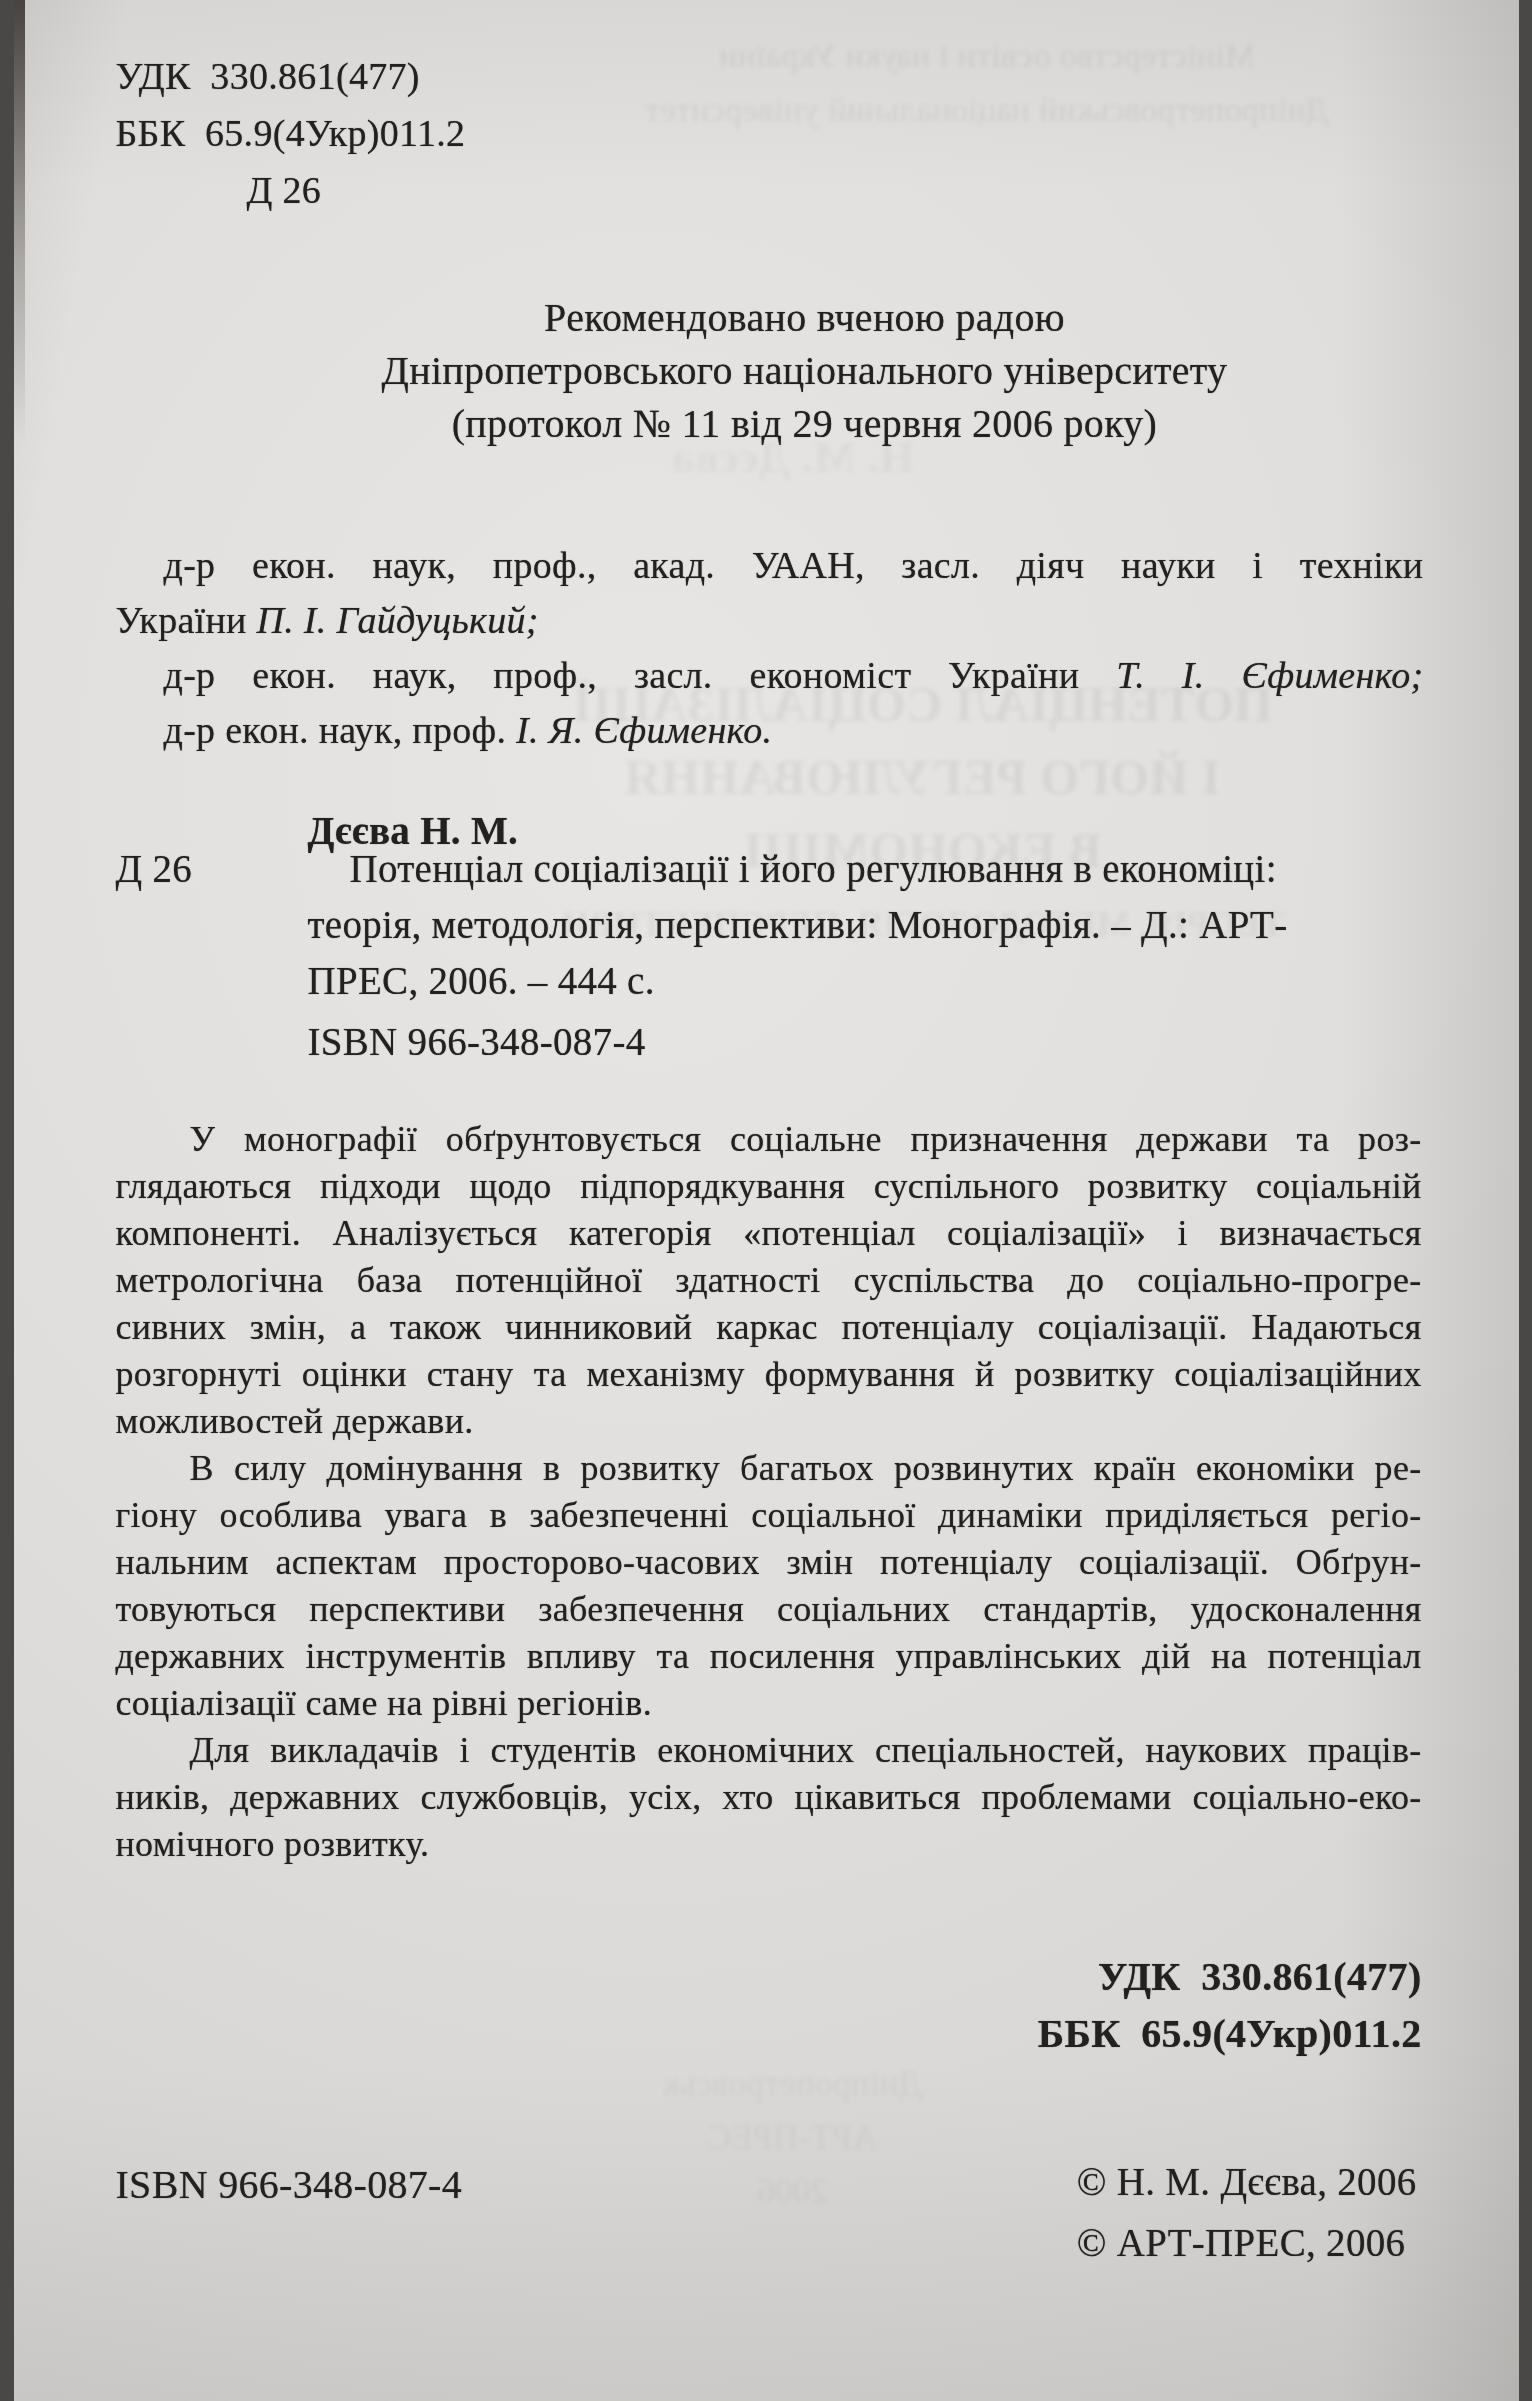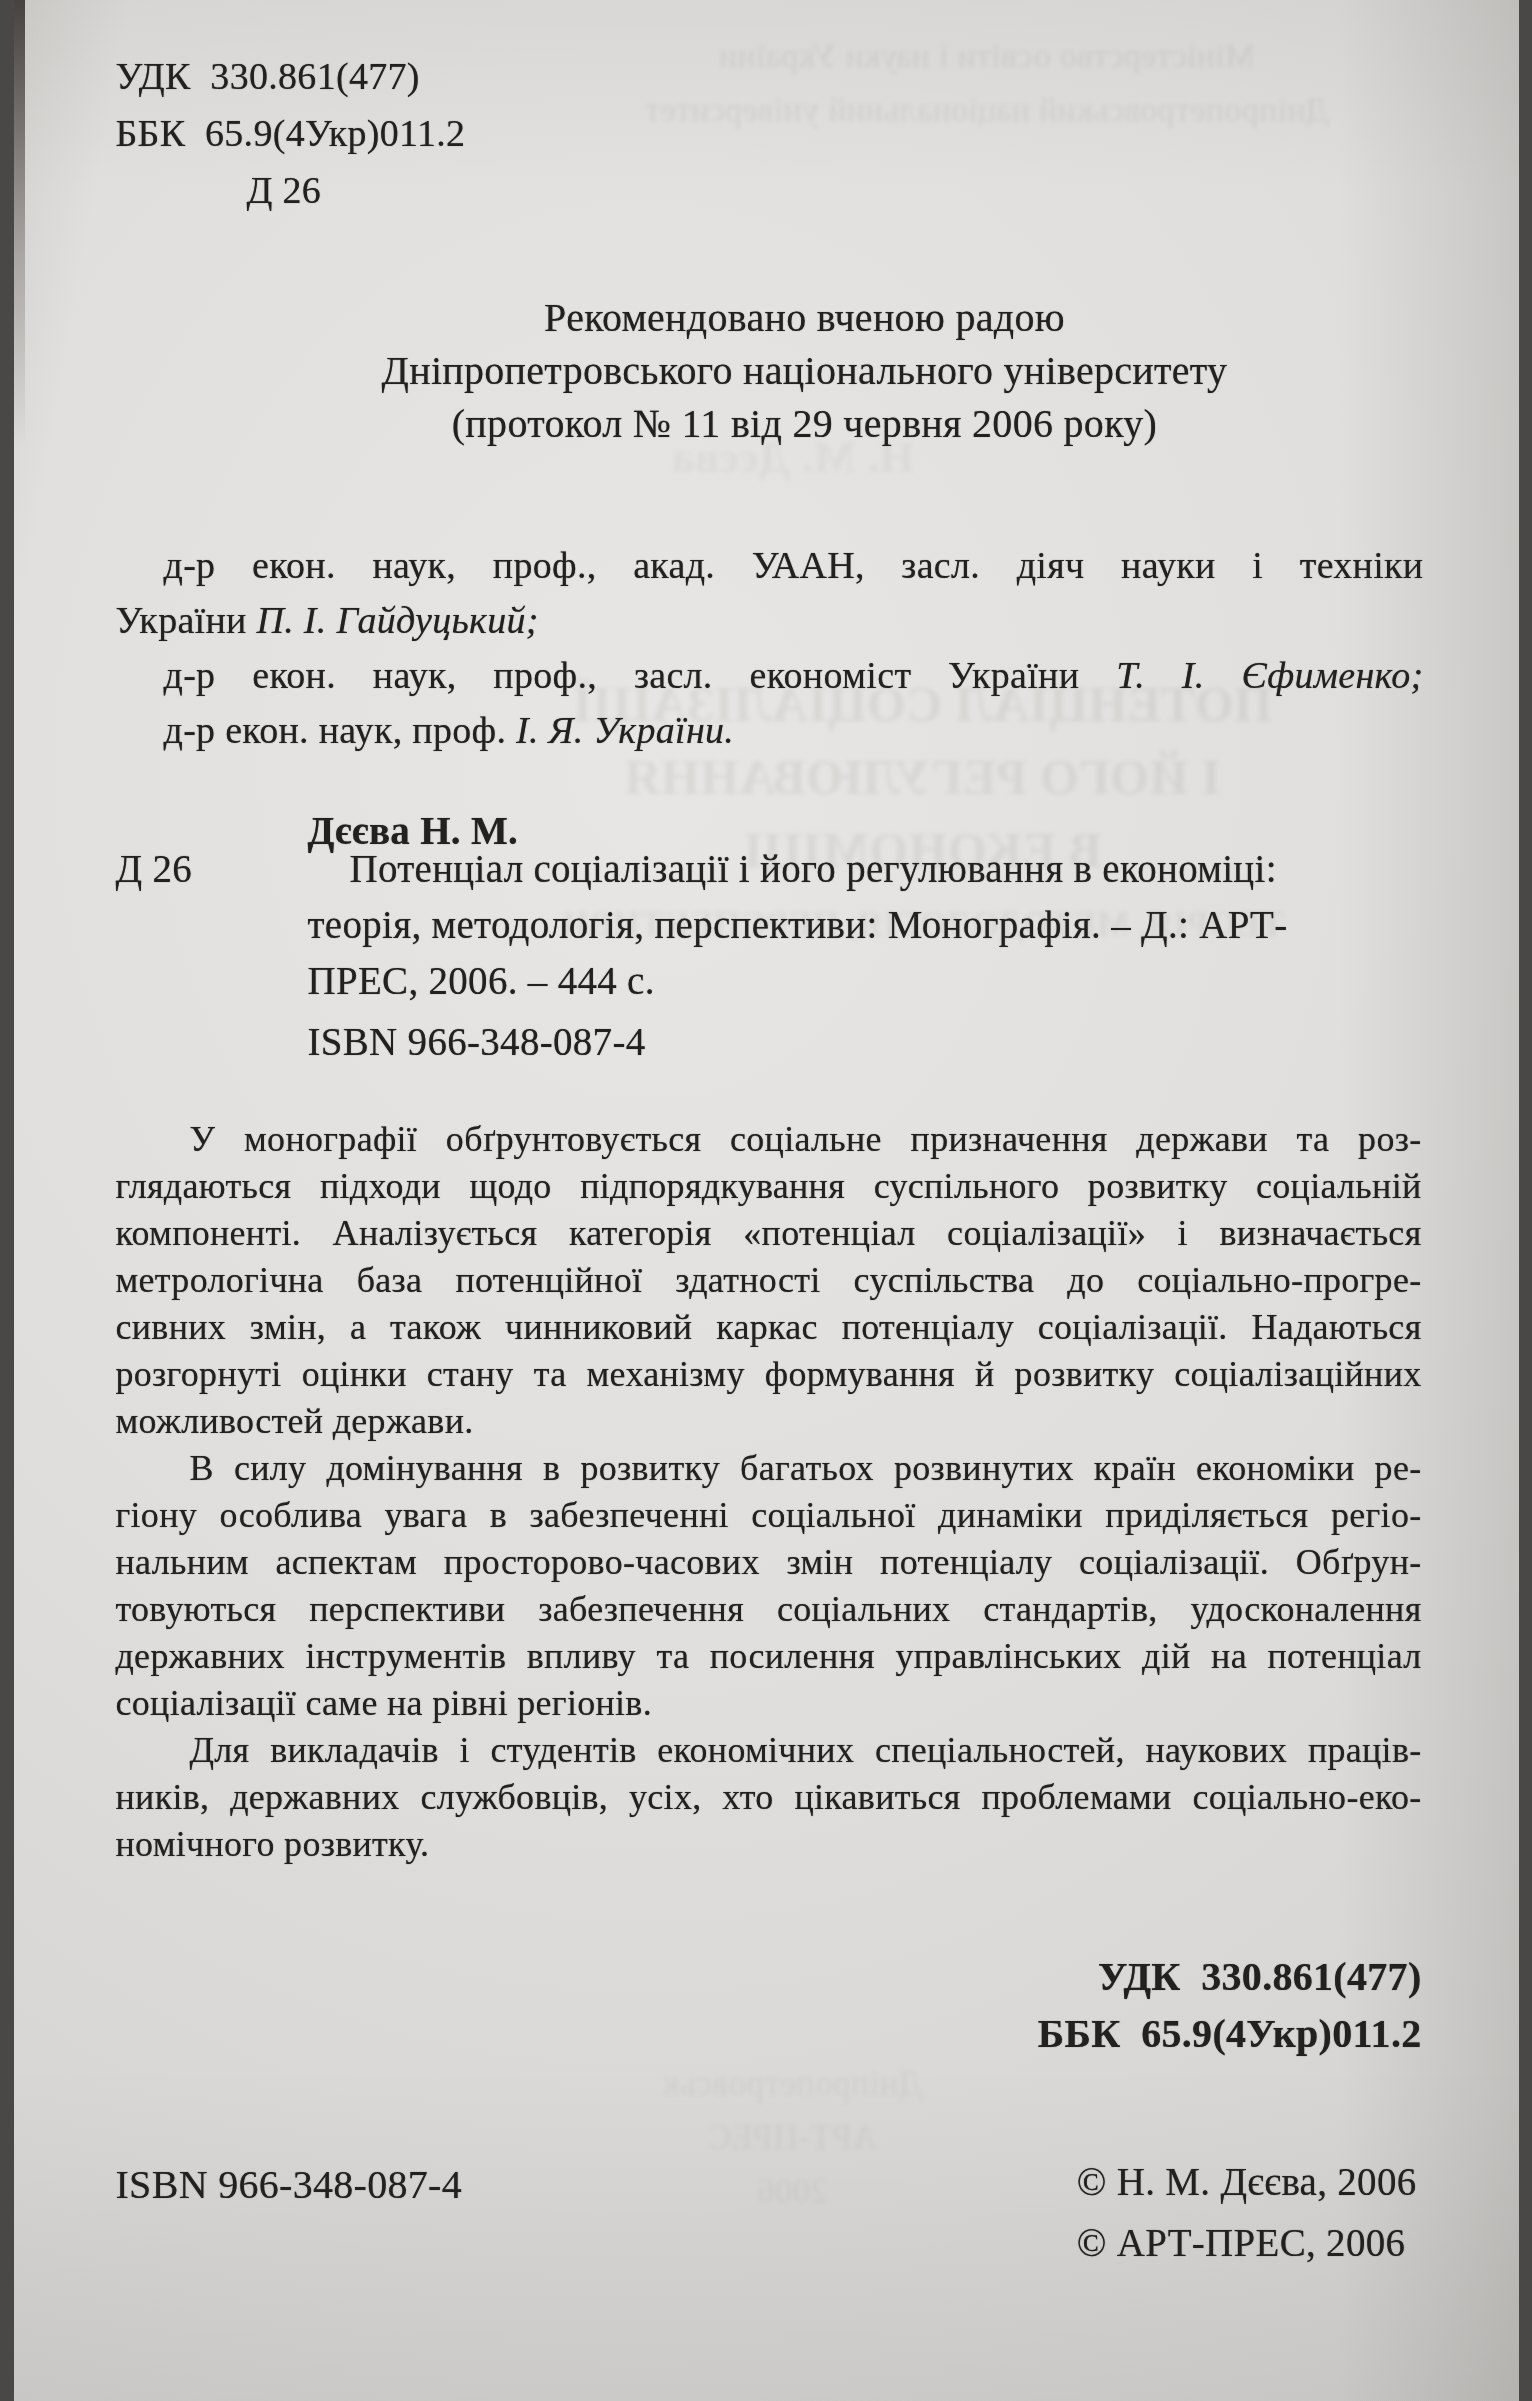--- a/index.html
+++ b/index.html
@@ -102,21 +102,21 @@
   <div class="recommend">
     <div>Рекомендовано вченою радою</div>
     <div>Дніпропетровського національного університету</div>
     <div>(протокол № 11 від 29 червня 2006 року)</div>
   </div>
 
   <div class="reviewers">
     <div class="jline ind">д-р екон. наук, проф., акад. УААН, засл. діяч науки і техніки</div>
     <div><span>України </span><span class="i">П. І. Гайдуцький;</span></div>
     <div class="jline ind"><span>д-р екон. наук, проф., засл. економіст України </span><span class="i">Т. І. Єфименко;</span></div>
-    <div class="ind"><span>д-р екон. наук, проф. </span><span class="i">І. Я. України.</span></div>
+    <div class="ind"><span>д-р екон. наук, проф. </span><span class="i">І. Я. Єфименко.</span></div>
   </div>
 
   <div class="card-author">Дєєва Н. М.</div>
   <div class="card">
     <div class="callnum">Д 26</div>
     <div class="l1">Потенціал соціалізації і його регулювання в економіці:</div>
     <div>теорія, методологія, перспективи: Монографія. – Д.: АРТ-</div>
     <div>ПРЕС, 2006. – 444 с.</div>
   </div>
   <div class="card-isbn">ISBN 966-348-087-4</div>

